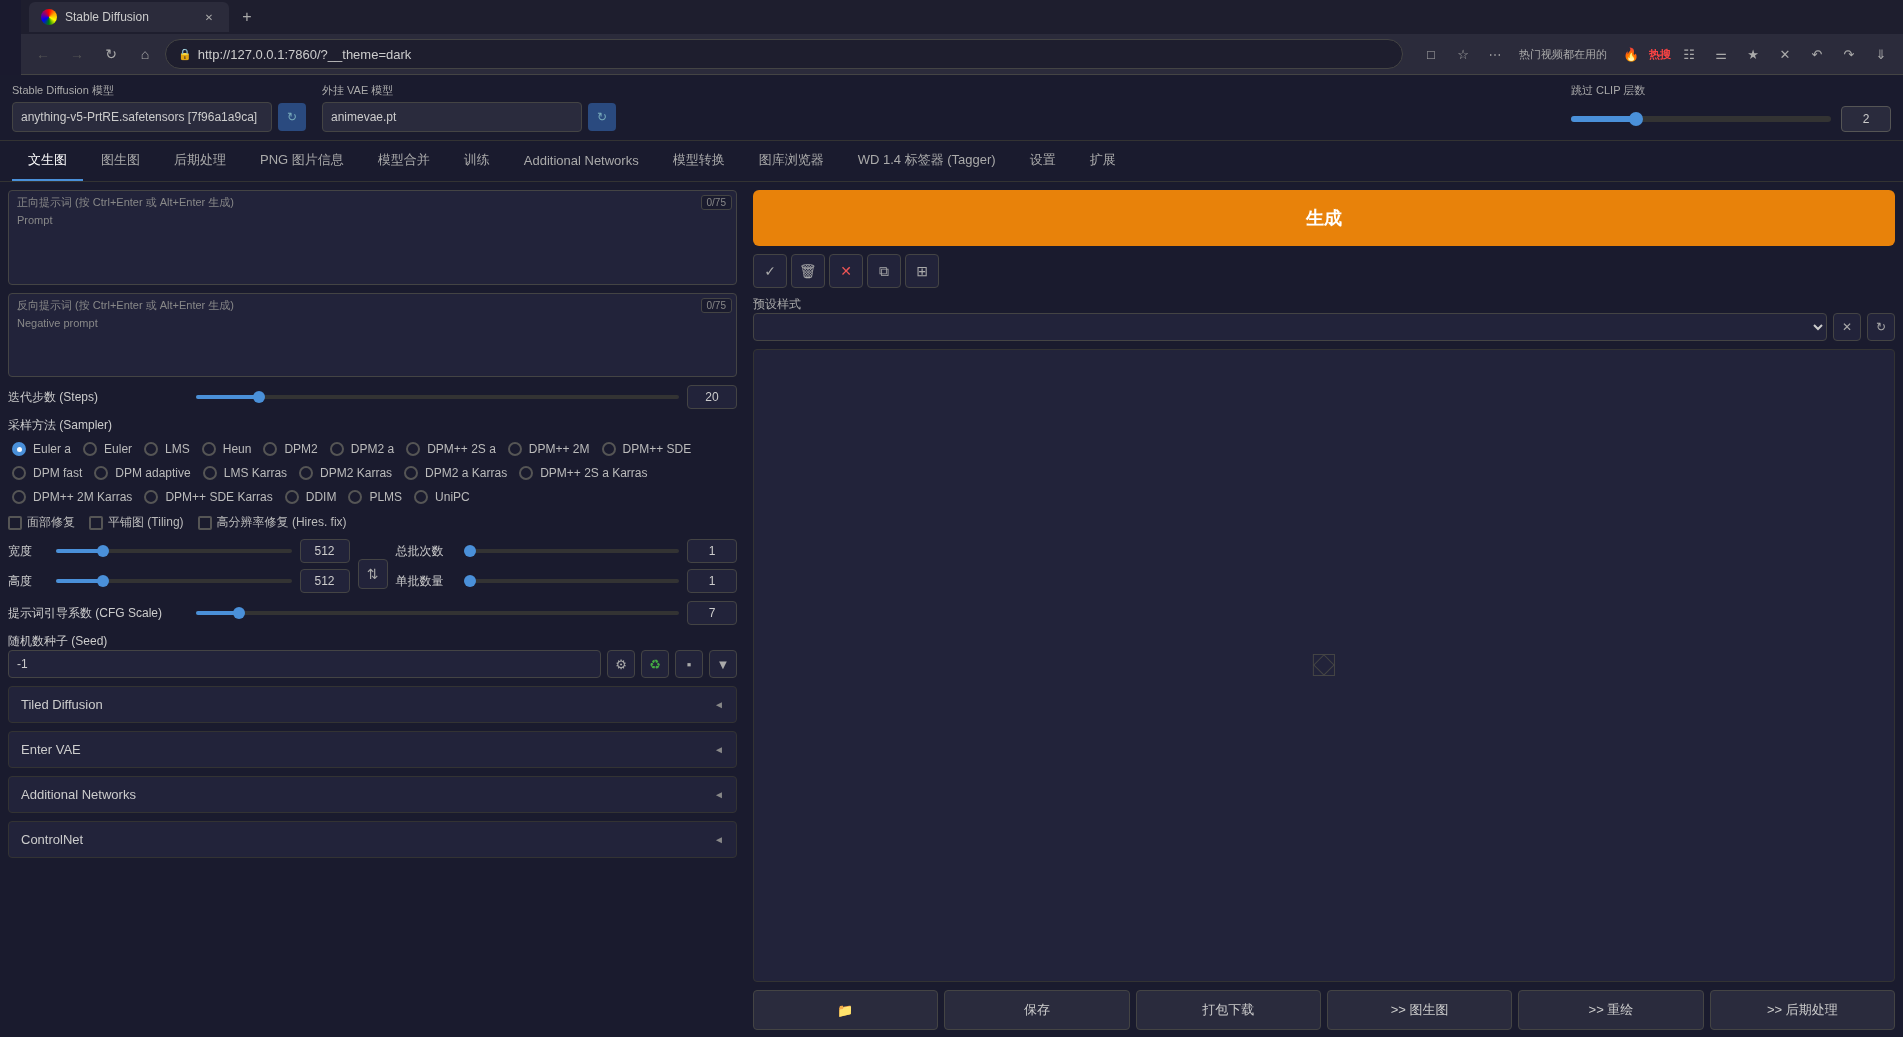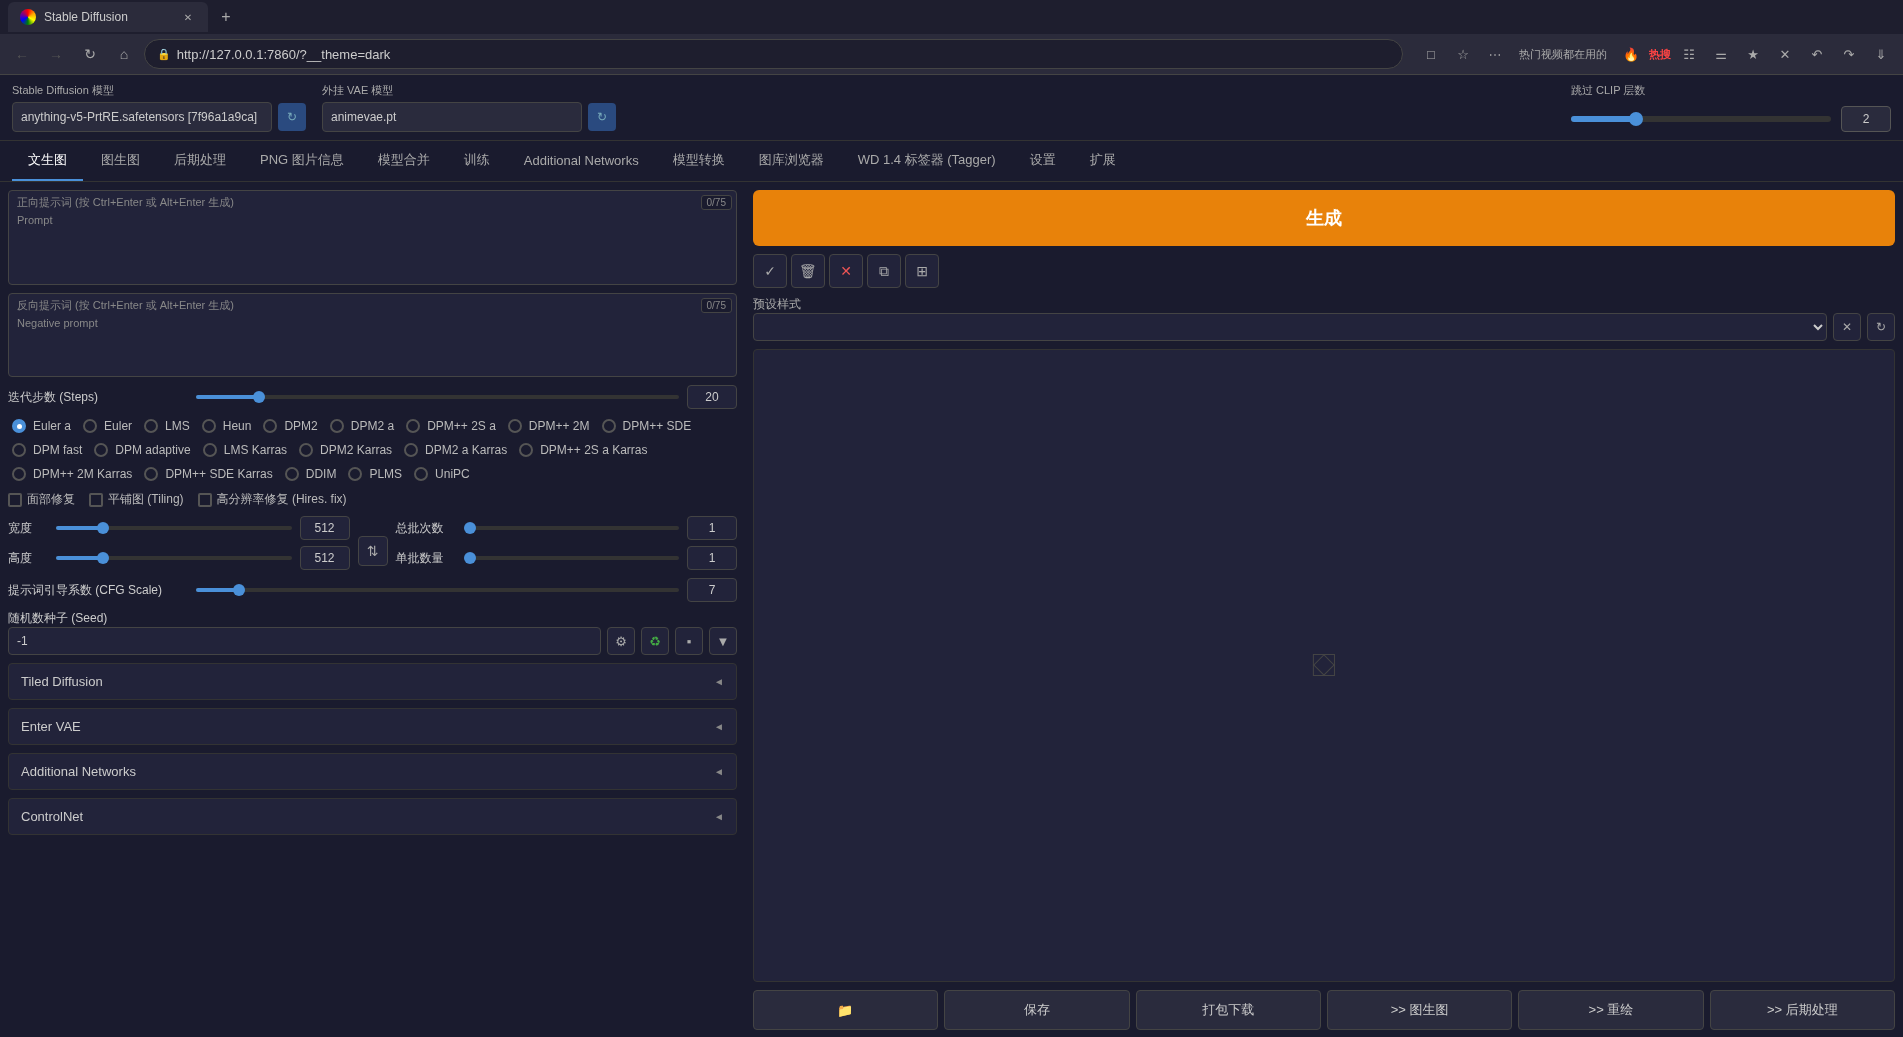--- a/index.html
+++ b/index.html
@@ -10,20 +10,21 @@
       color: #ccc;
       overflow: hidden;
       height: 1037px;
       width: 1903px;
     }
 
     
     .browser-chrome {
       background: #22c55e;
       border-bottom: 1px solid #444;
+      margin-left: 21px;
     }
     .tab-bar {
       display: flex;
       align-items: center;
       height: 34px;
       padding: 0 8px;
       background: #1e1e2e;
       gap: 4px;
     }
     .browser-tab {
@@ -742,20 +743,21 @@
             <div class="full-slider" style="flex:1;position:relative;height:4px;background:#333;border-radius:2px;">
               <div class="full-slider-fill" style="width:13%;"></div>
               <div class="full-slider-thumb" style="left:calc(13% - 6px);"></div>
             </div>
           </div>
           <div class="slider-value-box">20</div>
         </div>
       </div>
 
       <div class="sampler-section">
+        <div class="sampler-label">采样方法 (Sampler)</div>
         <div class="radio-grid">
           <div class="radio-item">
             <div class="radio-circle checked"></div>
             <span>Euler a</span>
           </div>
           <div class="radio-item">
             <div class="radio-circle"></div>
             <span>Euler</span>
           </div>
           <div class="radio-item">

